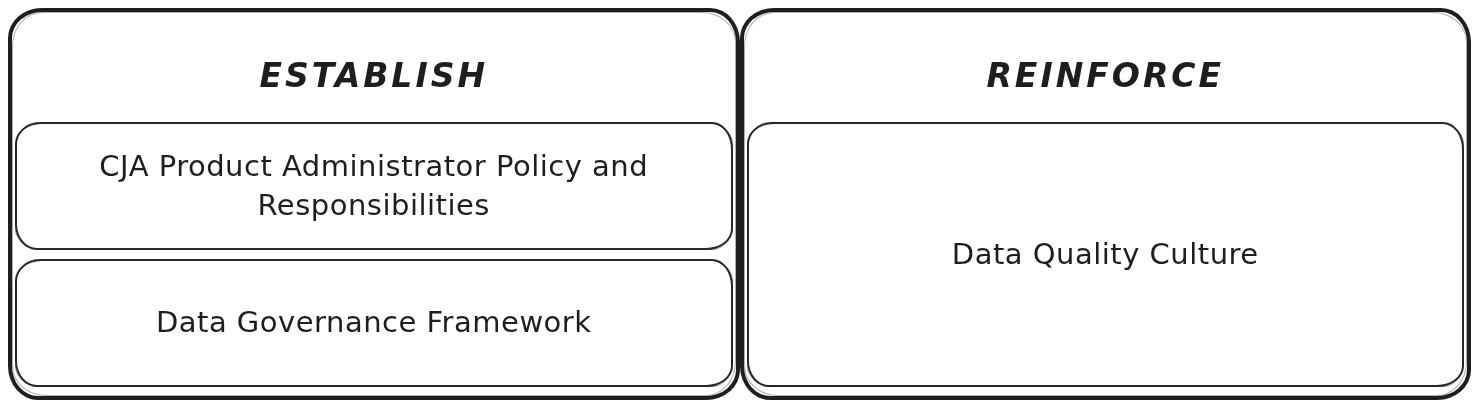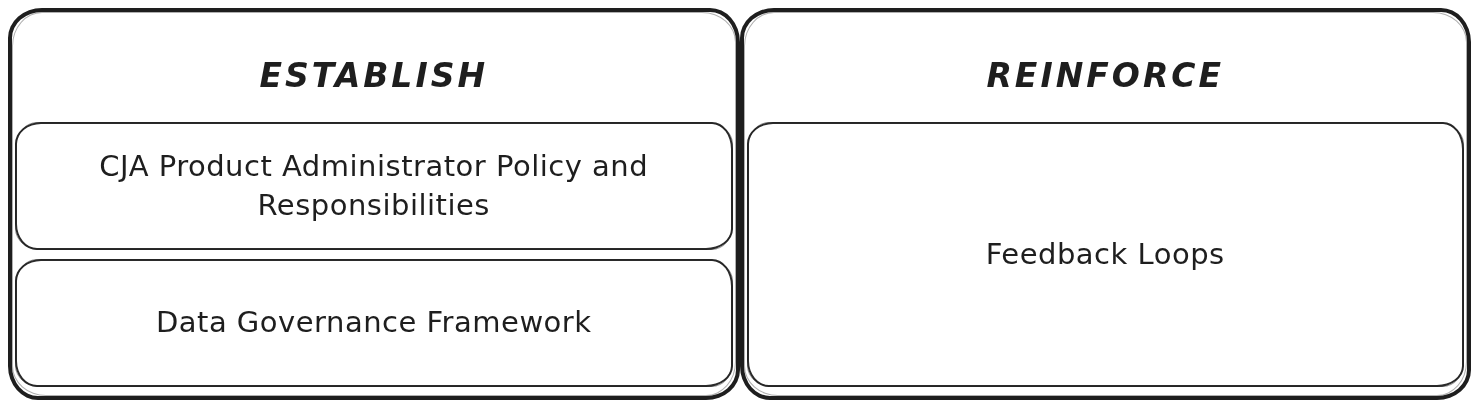--- a/index.html
+++ b/index.html
@@ -94,17 +94,17 @@
     </div>
     <div class="item-box">
       <span>Data Governance Framework</span>
     </div>
   </div>
 
 
   <div class="card">
     <div class="card-title">REINFORCE</div>
     <div class="item-box">
-      <span>Feedback Loops</span>
+      <span>Data Quality Culture</span>
     </div>
   </div>
 
 </div>
 
 </body></html>

